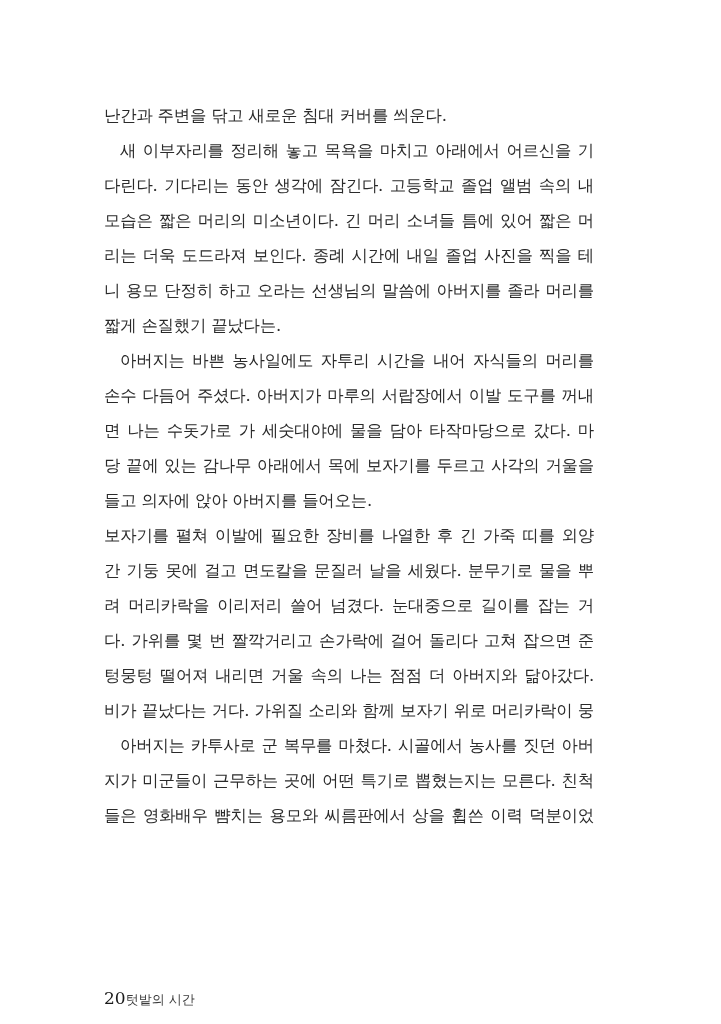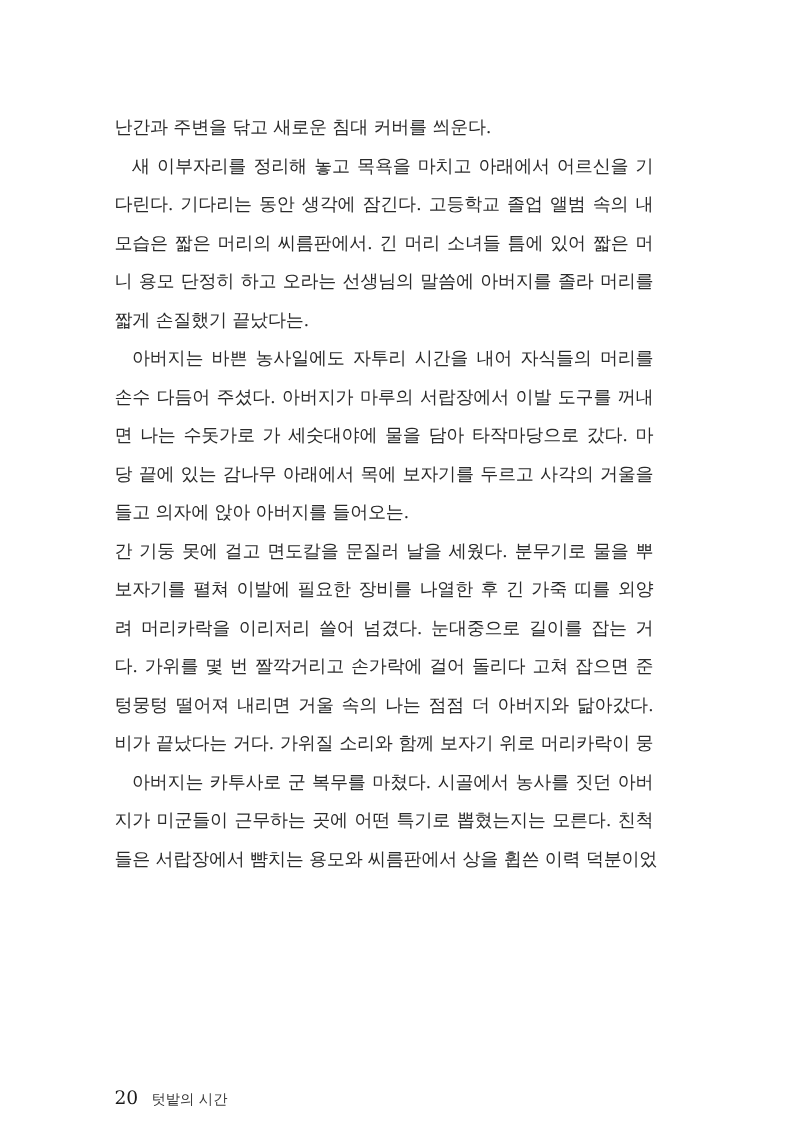--- a/index.html
+++ b/index.html
@@ -45,21 +45,20 @@
     .line.last {
       text-align-last: left;
     }
     .footer {
       position: absolute;
       left: 104px;
       top: 944px;
       height: 28px;
       display: flex;
       align-items: baseline;
-      gap: 12px;
     }
     .page-number {
       font-family: "DejaVu Serif", "Liberation Serif", serif;
       font-size: 17px;
       font-weight: normal;
       color: #1a1a1a;
     }
     .book-title {
       font-family: "DejaVu Serif", "Liberation Serif", serif;
       font-size: 13px;
@@ -68,36 +67,37 @@
     }
   </style>
 </head>
 <body>
 
 <div class="page">
   <div class="text-block">
     <span class="line last">난간과 주변을 닦고 새로운 침대 커버를 씌운다.</span>
     <span class="line indent">새 이부자리를 정리해 놓고 목욕을 마치고 아래에서 어르신을 기</span>
     <span class="line">다린다. 기다리는 동안 생각에 잠긴다. 고등학교 졸업 앨범 속의 내</span>
-    <span class="line">모습은 짧은 머리의 씨름판에서. 긴 머리 소녀들 틈에 있어 짧은 머</span>
+    <span class="line">모습은 짧은 머리의 미소년이다. 긴 머리 소녀들 틈에 있어 짧은 머</span>
+    <span class="line">리는 더욱 도드라져 보인다. 종례 시간에 내일 졸업 사진을 찍을 테</span>
     <span class="line">니 용모 단정히 하고 오라는 선생님의 말씀에 아버지를 졸라 머리를</span>
     <span class="line last">짧게 손질했기 끝났다는.</span>
     <span class="line indent">아버지는 바쁜 농사일에도 자투리 시간을 내어 자식들의 머리를</span>
     <span class="line">손수 다듬어 주셨다. 아버지가 마루의 서랍장에서 이발 도구를 꺼내</span>
     <span class="line">면 나는 수돗가로 가 세숫대야에 물을 담아 타작마당으로 갔다. 마</span>
     <span class="line">당 끝에 있는 감나무 아래에서 목에 보자기를 두르고 사각의 거울을</span>
     <span class="line last">들고 의자에 앉아 아버지를 들어오는.</span>
+    <span class="line">보자기를 펼쳐 이발에 필요한 장비를 나열한 후 긴 가죽 띠를 외양</span>
     <span class="line">간 기둥 못에 걸고 면도칼을 문질러 날을 세웠다. 분무기로 물을 뿌</span>
-    <span class="line">보자기를 펼쳐 이발에 필요한 장비를 나열한 후 긴 가죽 띠를 외양</span>
     <span class="line">려 머리카락을 이리저리 쓸어 넘겼다. 눈대중으로 길이를 잡는 거</span>
     <span class="line">다. 가위를 몇 번 짤깍거리고 손가락에 걸어 돌리다 고쳐 잡으면 준</span>
     <span class="line">텅뭉텅 떨어져 내리면 거울 속의 나는 점점 더 아버지와 닮아갔다.</span>
     <span class="line">비가 끝났다는 거다. 가위질 소리와 함께 보자기 위로 머리카락이 뭉</span>
     <span class="line indent">아버지는 카투사로 군 복무를 마쳤다. 시골에서 농사를 짓던 아버</span>
     <span class="line">지가 미군들이 근무하는 곳에 어떤 특기로 뽑혔는지는 모른다. 친척</span>
-    <span class="line">들은 서랍장에서 뺨치는 용모와 씨름판에서 상을 휩쓴 이력 덕분이었</span>
+    <span class="line">들은 영화배우 뺨치는 용모와 씨름판에서 상을 휩쓴 이력 덕분이었</span>
   </div>
 
   <div class="footer">
     <span class="page-number">20</span>
     <span class="book-title">텃밭의 시간</span>
   </div>
 </div>
 
 </body></html>

